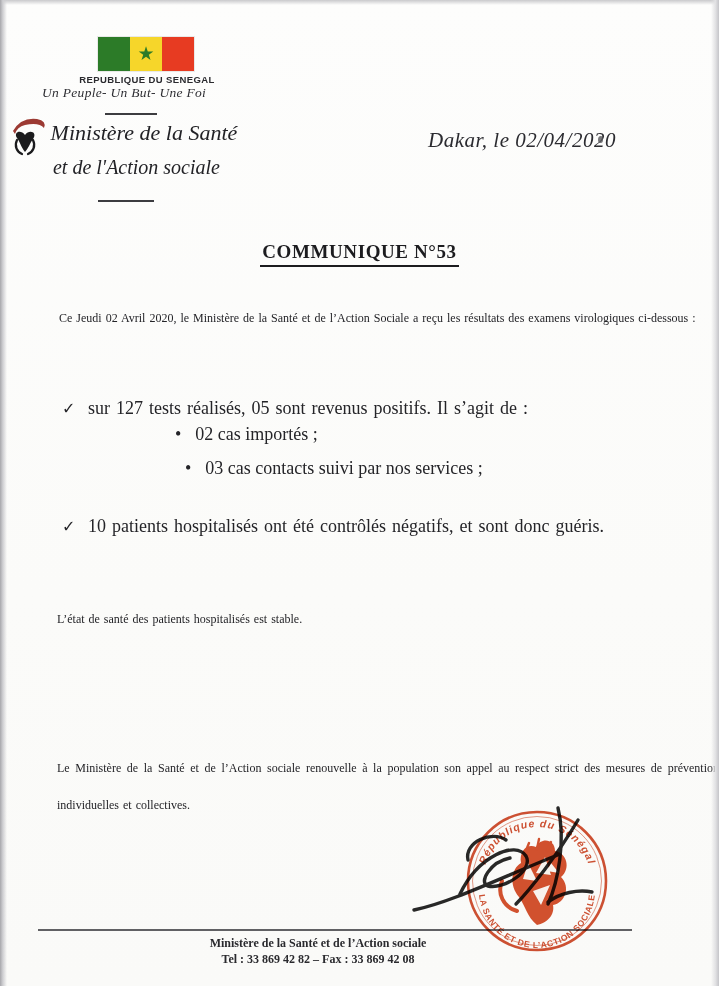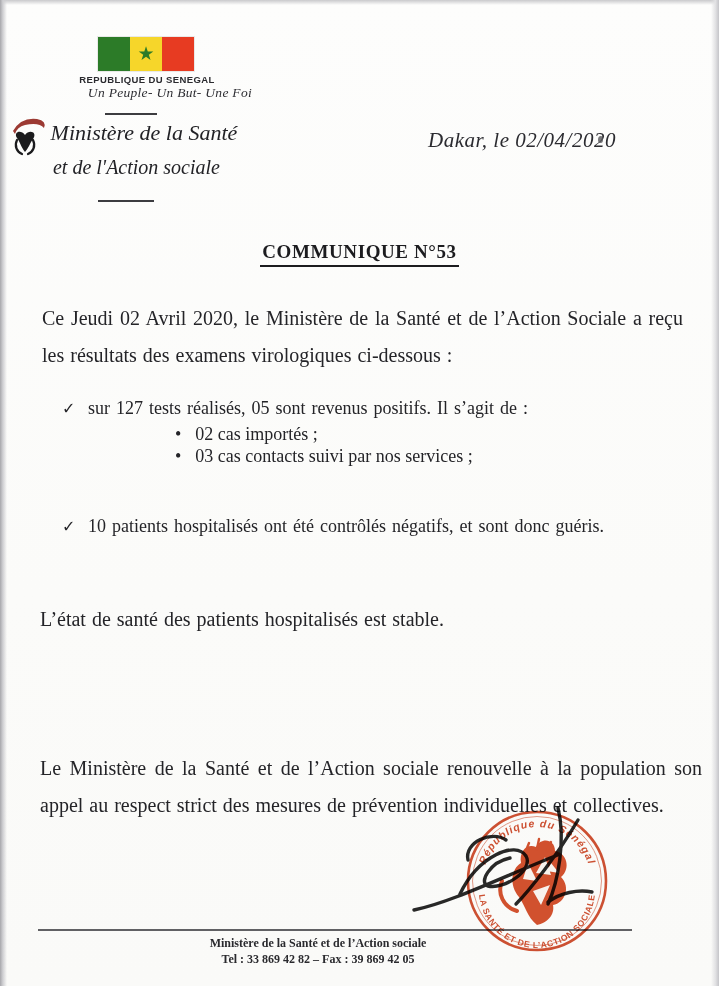--- a/index.html
+++ b/index.html
@@ -7,49 +7,49 @@
   
   .edge-left{position:absolute;left:0;top:0;bottom:0;width:7px;background:linear-gradient(90deg,#a7a7ab 0,#cfcfd2 40%,rgba(255,255,255,0) 100%);}
   .edge-right{position:absolute;right:0;top:0;bottom:0;width:8px;background:linear-gradient(270deg,#c5c5c9 0,#e2e2e4 45%,rgba(255,255,255,0) 100%);}
   .edge-top{position:absolute;left:0;right:0;top:0;height:5px;background:linear-gradient(180deg,#c9c9cc 0,rgba(255,255,255,0) 100%);}
 
   
   .flag{position:absolute;left:98px;top:37px;width:96px;height:34px;display:flex;box-shadow:0 0 0 1px rgba(0,0,0,.08);}
   .flag .band{flex:1;}
   .flag .star{position:absolute;left:0;right:0;top:4px;text-align:center;font-size:19px;line-height:26px;color:#2c7b28;}
   .republic{position:absolute;left:42px;top:74px;width:210px;text-align:center;font-family:"Liberation Sans",sans-serif;font-weight:bold;font-size:9.5px;letter-spacing:.4px;color:#2a2a2e;}
-  .motto{position:absolute;left:42px;top:85px;width:210px;text-align:right;font-style:italic;font-size:13.5px;letter-spacing:.3px;color:#2e2e33;}
+  .motto{position:absolute;left:42px;top:85px;width:210px;text-align:left;font-style:italic;font-size:13.5px;letter-spacing:.3px;color:#2e2e33;}
   .divider{position:absolute;height:2px;background:#3c3c40;}
   .div1{left:105px;top:113px;width:52px;}
   .div2{left:98px;top:200px;width:56px;}
   .ministry-logo{position:absolute;left:8px;top:116px;}
   .ministry1{position:absolute;left:44px;top:120px;width:200px;text-align:center;font-style:italic;font-size:22px;color:#222226;}
   .ministry2{position:absolute;left:44px;top:156px;width:185px;text-align:center;font-style:italic;font-size:20px;color:#222226;}
   .dateline{position:absolute;left:428px;top:128px;font-style:italic;font-size:21px;letter-spacing:.5px;color:#2b2b30;}
   .speck{position:absolute;left:598px;top:136px;width:5px;height:7px;background:#56565a;border-radius:60% 40% 50% 50%;opacity:.8;}
 
   
   .title-row{position:absolute;left:0;right:0;top:241px;text-align:center;}
   .title{display:inline-block;font-weight:bold;font-size:19px;letter-spacing:.6px;border-bottom:2.5px solid #1c1c1f;padding:0 2px 2px 2px;color:#1c1c1f;}
 
   
-  .para{position:absolute;font-size:20px;line-height:37px;text-align:justify;word-spacing:1px;color:#242428;}
+  .para{position:absolute;font-size:12px;line-height:37px;text-align:justify;word-spacing:1px;color:#242428;margin-left:17px;}
   .p1{left:42px;top:300px;width:641px;}
   .p2{left:40px;top:601px;width:660px;text-align:left;}
   .p3{left:40px;top:658px;width:641px;font-weight:bold;}
   .p4{left:40px;top:750px;width:662px;}
   .check-item{position:absolute;font-size:18px;line-height:37px;color:#242428;}
   .ci1{left:62px;top:390px;width:620px;}
   .ci2{left:62px;top:508px;width:612px;}
   .check-glyph{position:absolute;left:0;top:0;font-family:"DejaVu Sans",sans-serif;font-size:16px;}
   .check-text{display:block;margin-left:26px;text-align:justify;word-spacing:1.5px;}
   .ci2 .check-text{width:585px;}
   .bullet-item{position:absolute;left:175px;font-size:18px;color:#242428;}
   .b1{top:424px;}
-  .b2{top:446px;}
+  .b2{top:458px;margin-left:10px;}
   .bullet-glyph{margin-right:14px;}
 
   
   .stamp{position:absolute;left:433px;top:793px;mix-blend-mode:multiply;opacity:.93;}
   .signature{position:absolute;left:408px;top:798px;mix-blend-mode:multiply;}
 
   
   .footer-line{position:absolute;left:38px;top:929px;width:594px;height:2px;background:#45454a;opacity:.85;}
   .footer{position:absolute;left:18px;top:935px;width:600px;text-align:center;font-weight:bold;font-size:12px;line-height:16px;color:#2a2a2e;}
 </style>
@@ -134,18 +134,18 @@
       <path d="M52 96 C70 58 108 42 118 58 C126 72 96 92 80 88 C70 85 82 64 102 60"></path>
       <path d="M150 10 C158 42 150 84 140 106"></path>
       <path d="M170 22 C150 56 122 92 108 106"></path>
       <path d="M140 104 C152 95 170 91 184 94"></path>
       <path d="M60 62 C56 44 84 32 98 42"></path>
     </g>
   </svg>
 
   <div class="footer">
     <div>Ministère de la Santé et de l’Action sociale</div>
-    <div>Tel : 33 869 42 82 – Fax : 39 869 42 05</div>
+    <div>Tel : 33 869 42 82 – Fax : 33 869 42 08</div>
   </div>
 
   <div class="edge-left"></div>
   <div class="edge-right"></div>
 </div>
 
 </body></html>

